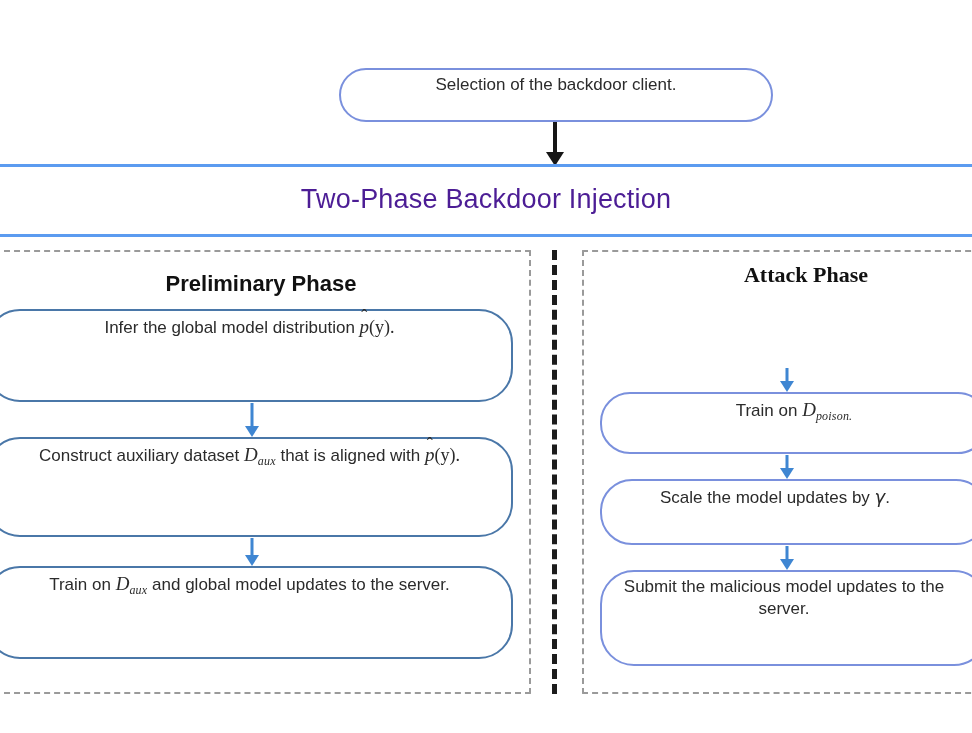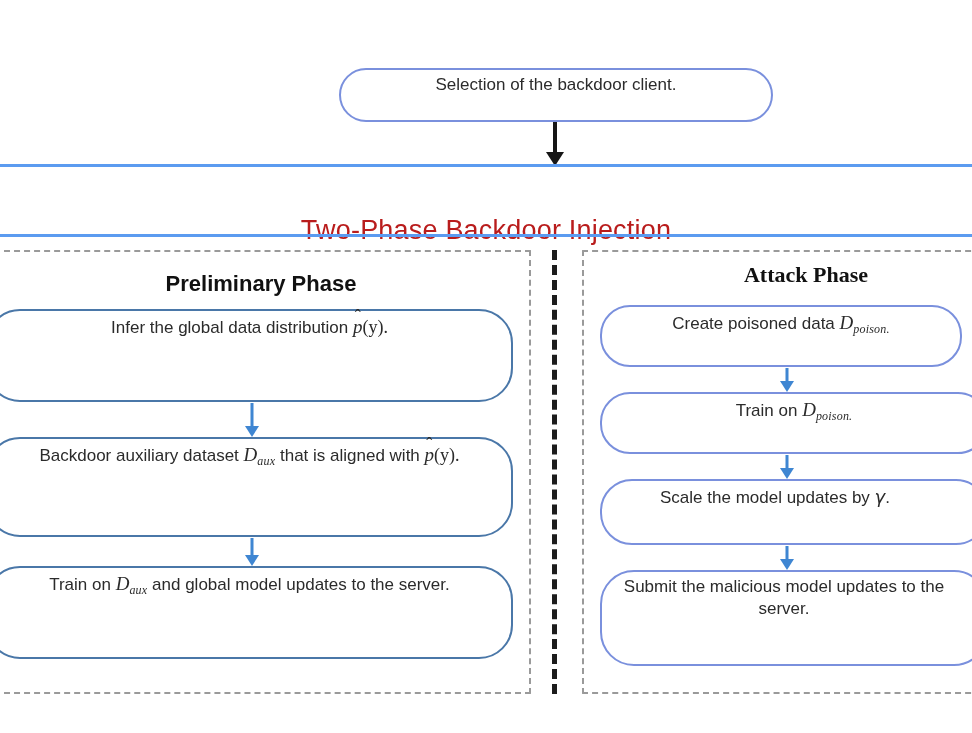--- a/index.html
+++ b/index.html
@@ -81,25 +81,24 @@
     left: 0;
     width: 972px;
     height: 3px;
     background: #5b9bf0;
   }
   .band-title {
     position: absolute;
     left: 0;
     width: 972px;
     text-align: center;
-    color: #b91c1c;
+    color: #4c1d95;
     font-size: 27px;
     letter-spacing: 0.2px;
     font-weight: 400;
-    margin-top: 31px;
   }
 
   
   .panel {
     position: absolute;
     box-sizing: border-box;
     border: 2px dashed #9a9a9a;
     background: transparent;
     border-radius: 1px;
   }
@@ -165,57 +164,52 @@
   <div class="band-rule" style="top:164px;"></div>
   <div class="band-title" style="top:184px;">Two-Phase Backdoor Injection</div>
   <div class="band-rule" style="top:234px;"></div>
 
   <div class="panel" style="left:-6px; top:250px; width:537px; height:444px;"></div>
 
   <div class="phase-heading" style="left:0px; top:271px; width:522px;">Preliminary Phase</div>
 
   <div class="node steel" style="left:-14px; top:309px; width:527px; height:93px;">
     <span class="txt">
-      <span>Infer the global data distribution </span><span class="mv hat"><span class="hatmark">̂</span><span>p</span></span><span class="mv-up">(y).</span>
+      <span>Infer the global model distribution </span><span class="mv hat"><span class="hatmark">̂</span><span>p</span></span><span class="mv-up">(y).</span>
     </span>
   </div>
 
   <div class="arrow blue" style="left:252px; top:403px; height:34px;">
     <div class="shaft" style="height:23px;"></div>
     <div class="head"></div>
   </div>
 
   <div class="node steel" style="left:-14px; top:437px; width:527px; height:100px;">
     <span class="txt">
-      <span>Backdoor auxiliary dataset </span><span class="mv">D</span><span class="sub">aux</span><span> that is aligned with </span><span class="mv hat"><span class="hatmark">̂</span><span>p</span></span><span class="mv-up">(y).</span>
+      <span>Construct auxiliary dataset </span><span class="mv">D</span><span class="sub">aux</span><span> that is aligned with </span><span class="mv hat"><span class="hatmark">̂</span><span>p</span></span><span class="mv-up">(y).</span>
     </span>
   </div>
 
   <div class="arrow blue" style="left:252px; top:538px; height:28px;">
     <div class="shaft" style="height:17px;"></div>
     <div class="head"></div>
   </div>
 
   <div class="node steel" style="left:-14px; top:566px; width:527px; height:93px;">
     <span class="txt">
       <span>Train on </span><span class="mv">D</span><span class="sub">aux</span><span> and global model updates to the server.</span>
     </span>
   </div>
 
   <div class="divider" style="left:552px; top:250px; height:444px;"></div>
 
   <div class="panel" style="left:582px; top:250px; width:500px; height:444px;"></div>
 
   <div class="phase-heading" style="left:624px; top:262px; width:364px;font-family:Liberation Serif, serif;">Attack Phase</div>
 
-  <div class="node periwinkle" style="left:600px; top:305px; width:362px; height:62px; border-radius:30px;">
-    <span class="txt">
-      <span>Create poisoned data </span><span class="mv">D</span><span class="sub">poison</span><span class="sub">.</span>
-    </span>
-  </div>
 
   <div class="arrow blue" style="left:787px; top:368px; height:24px;">
     <div class="shaft" style="height:13px;"></div>
     <div class="head"></div>
   </div>
 
   <div class="node periwinkle" style="left:600px; top:392px; width:388px; height:62px; border-radius:30px;">
     <span class="txt" style="">
       <span>Train on </span><span class="mv">D</span><span class="sub">poison</span><span class="sub">.</span>
     </span>

